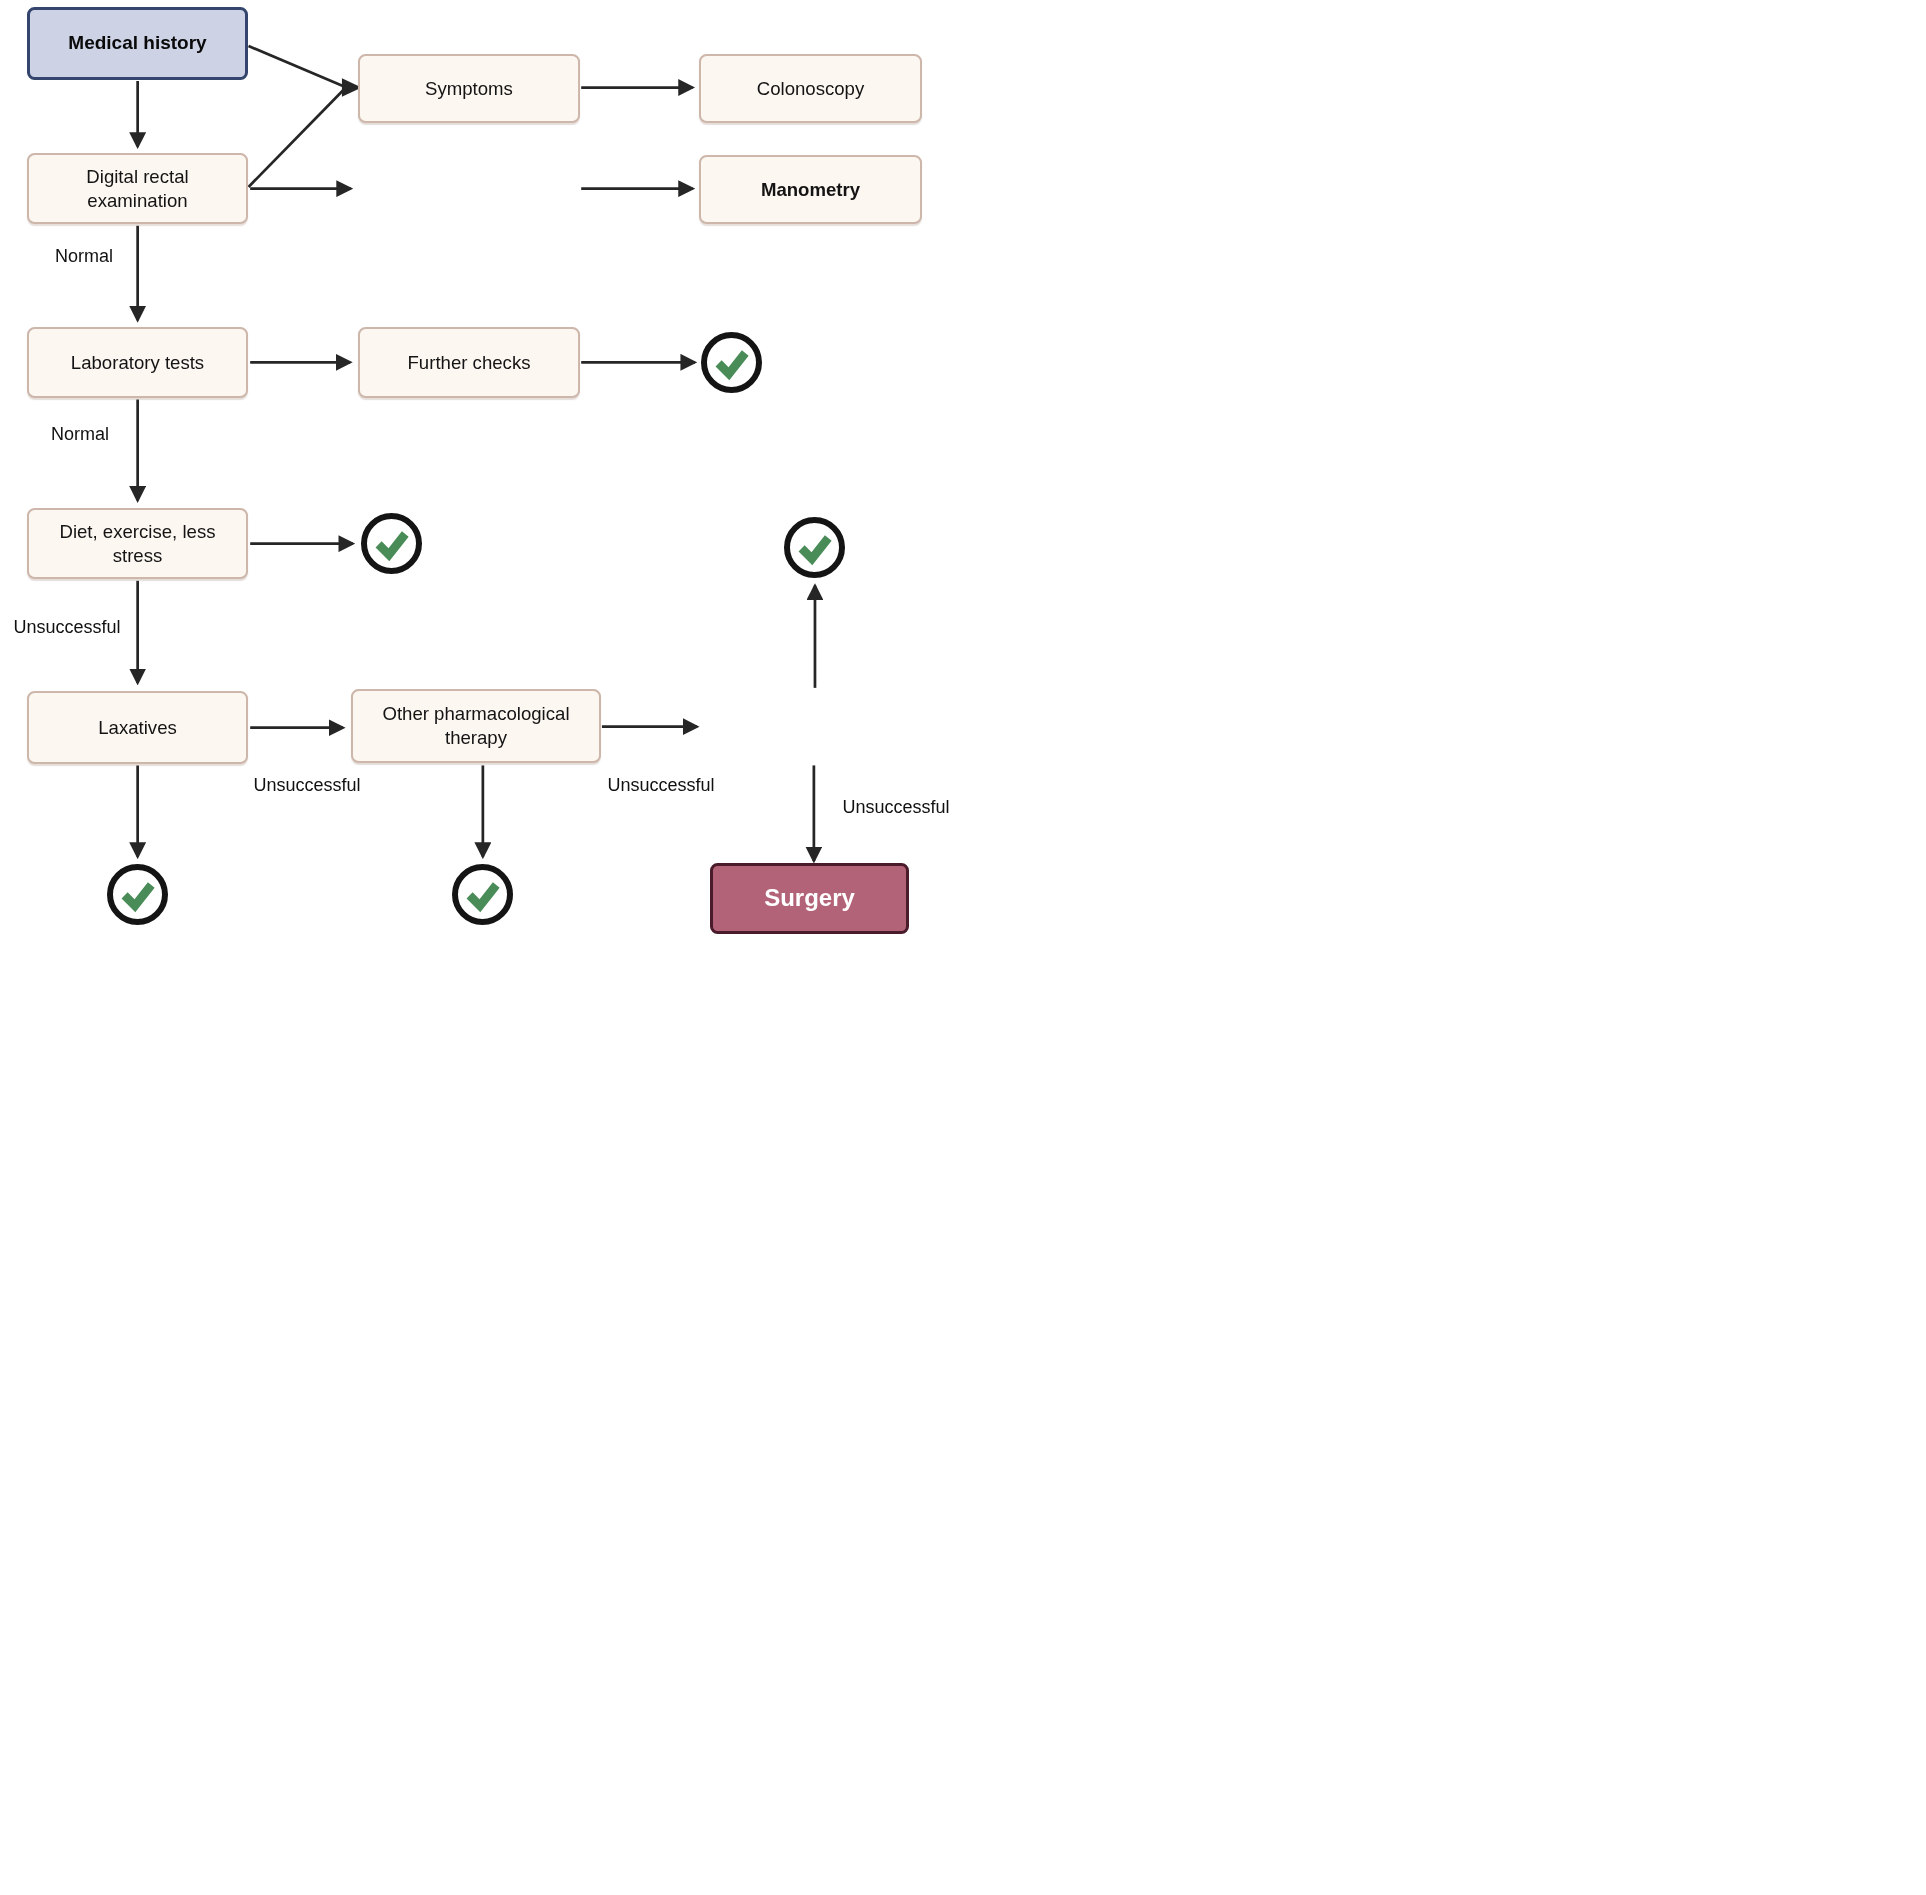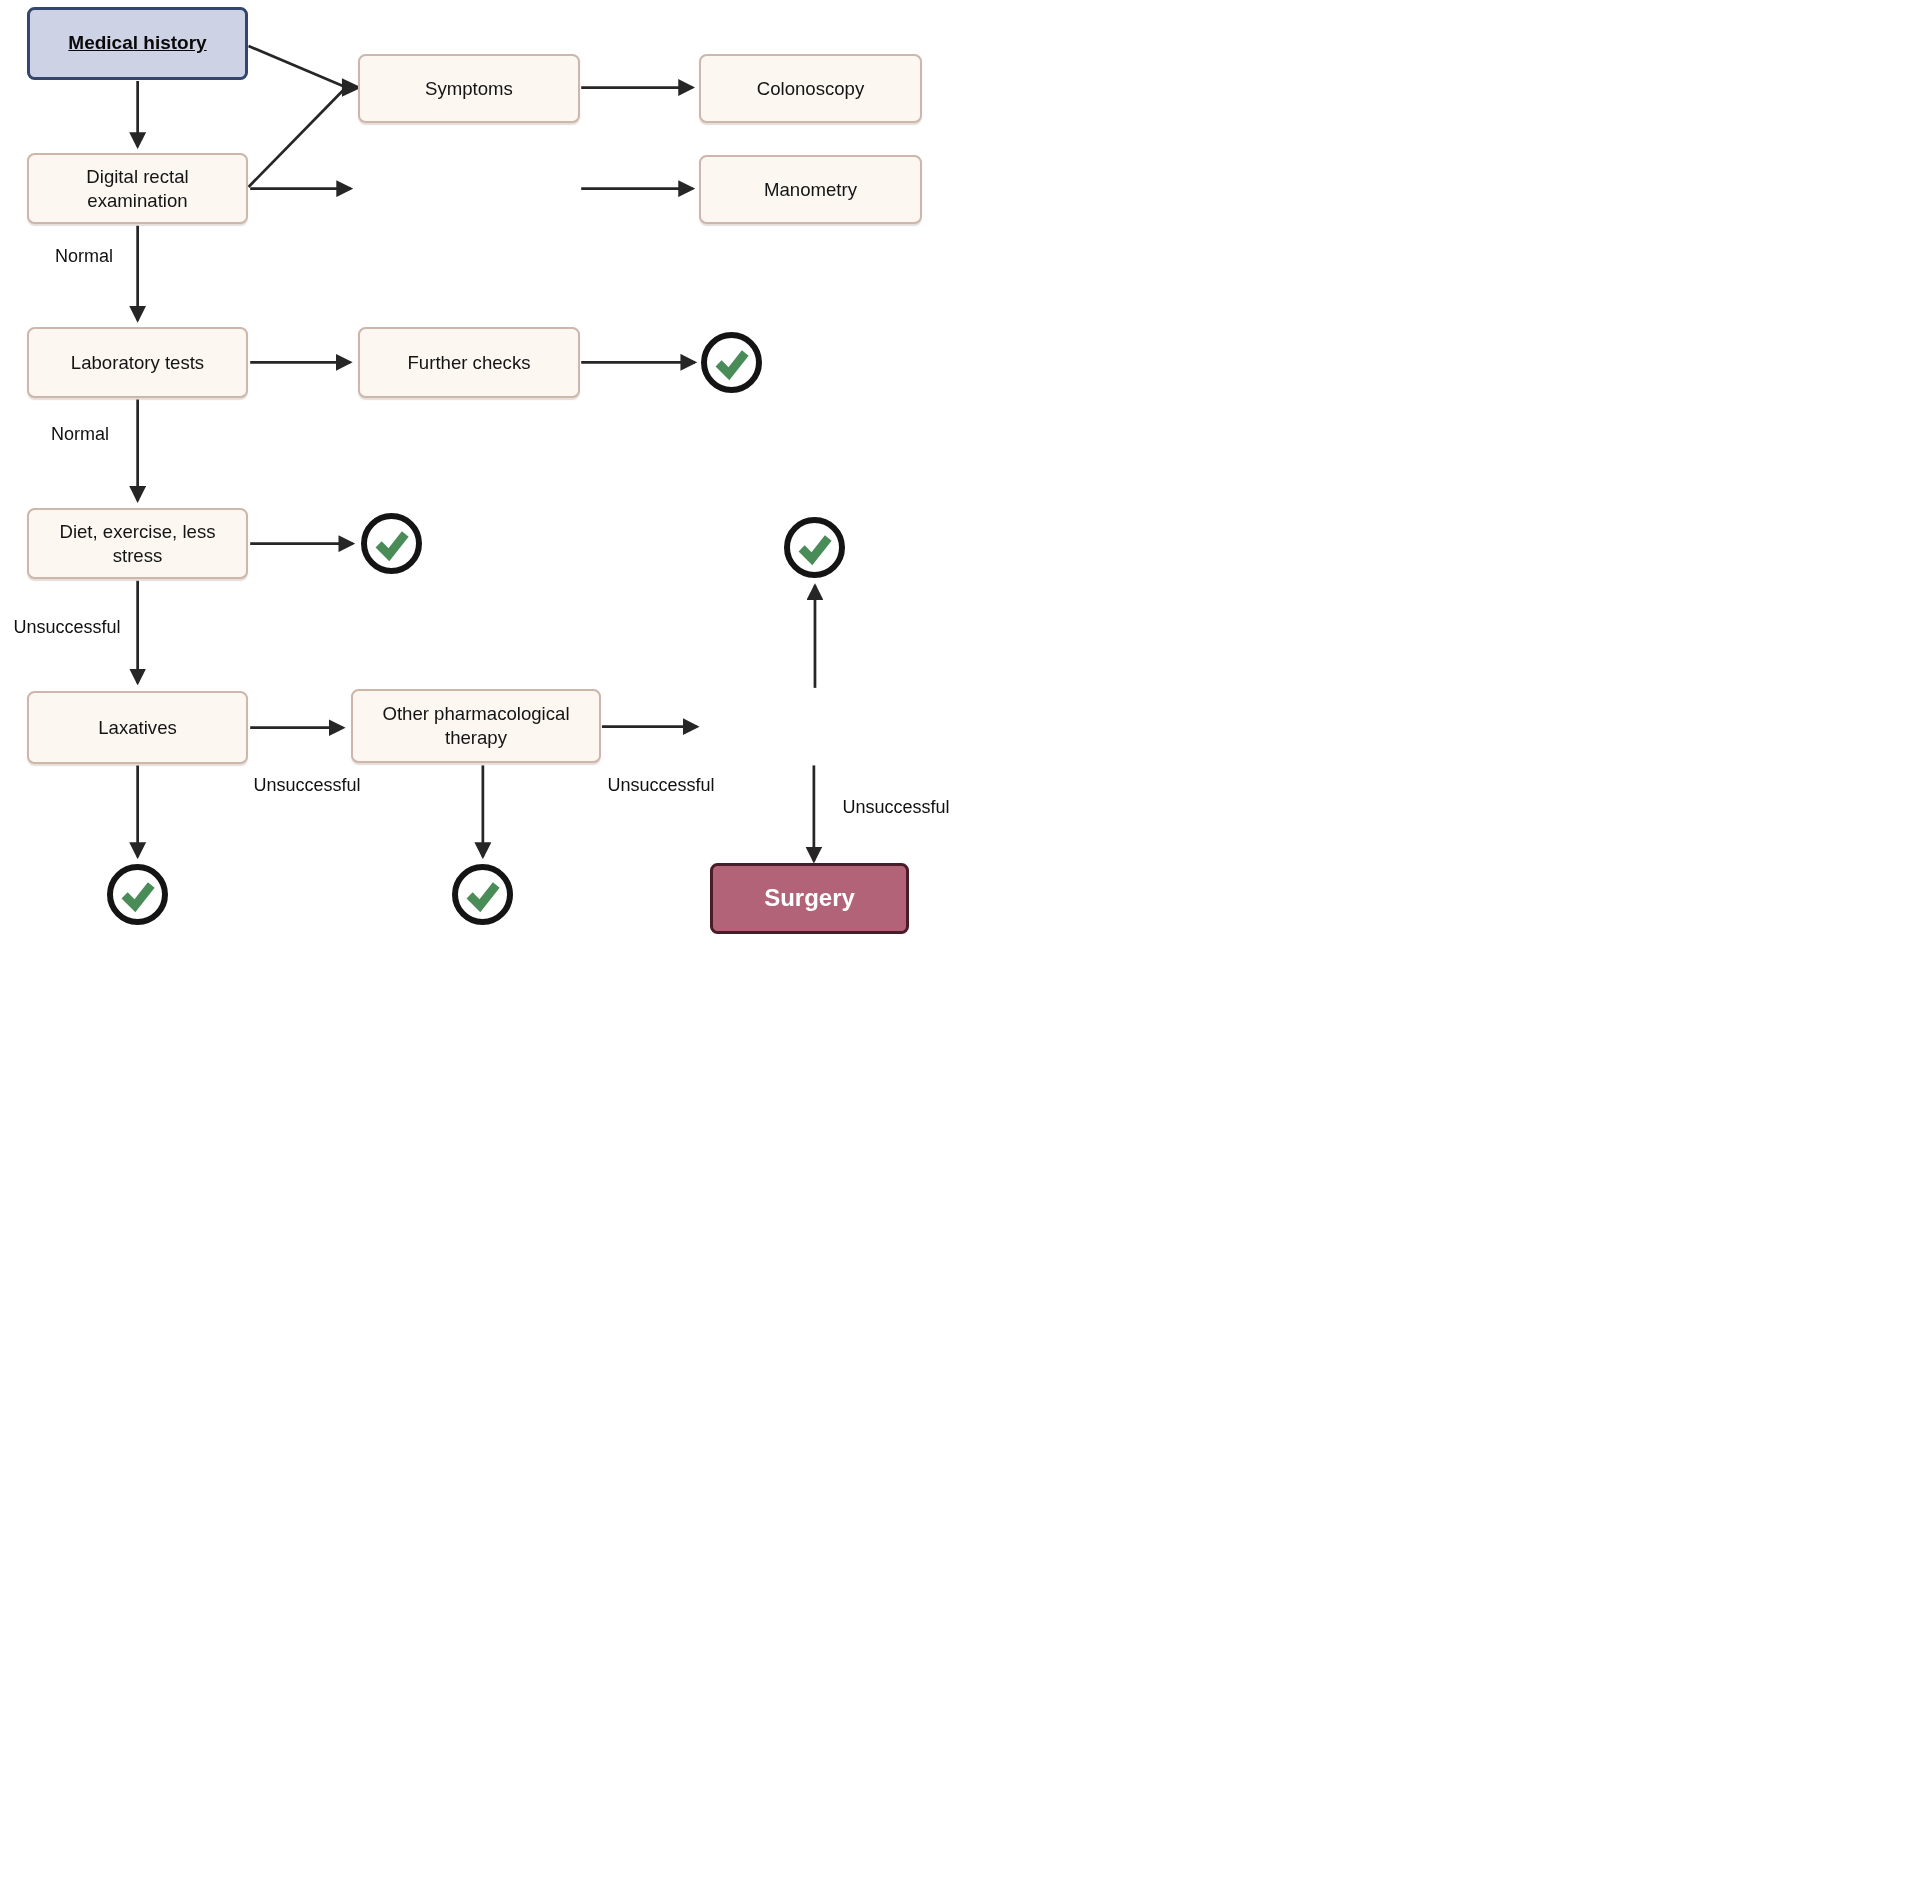--- a/index.html
+++ b/index.html
@@ -27,21 +27,20 @@
     background:#fdf7f2;
     border:2.7px solid #cdb6aa;
     box-shadow:0 1.1px 1.1px rgba(180,160,150,0.35);
   }
   .node.start{
     background:#cdd3e5;
     border:3.8px solid #35466e;
     font-weight:bold;
     font-size:19px;
     color:#0a0a0a;
-    text-decoration:underline;
   }
   .node.end{
     background:#b26377;
     border:3.8px solid #4a1c2b;
     font-weight:bold;
     font-size:24px;
     color:#ffffff;
   }
   .elabel{
     position:absolute;
@@ -117,21 +116,21 @@
   <div class="node start" style="left:27px;top:6.6px;width:221px;height:73px;">Medical history</div>
 
   <div class="node cream" style="left:699px;top:54px;width:223px;height:69px;">Colonoscopy</div>
 
   <div class="node cream" style="left:358px;top:54px;width:222px;height:69px;">Symptoms</div>
 
   <div class="node cream" style="left:27px;top:153px;width:221px;height:71px;">Digital rectal
 examination</div>
 
 
-  <div class="node cream" style="left:699px;top:155px;width:223px;height:69px;">Manometry</div>
+  <div class="node cream" style="left:699px;top:155px;width:223px;height:69px;font-weight:bold;">Manometry</div>
 
   <div class="node cream" style="left:27px;top:327px;width:221px;height:71px;">Laboratory tests</div>
 
   <div class="node cream" style="left:358px;top:327px;width:222px;height:71px;">Further checks</div>
 
   <div class="node cream" style="left:27px;top:508px;width:221px;height:71px;">Diet, exercise, less
 stress</div>
 
   <div class="node cream" style="left:351px;top:689px;width:250px;height:74px;">Other pharmacological
 therapy</div>

